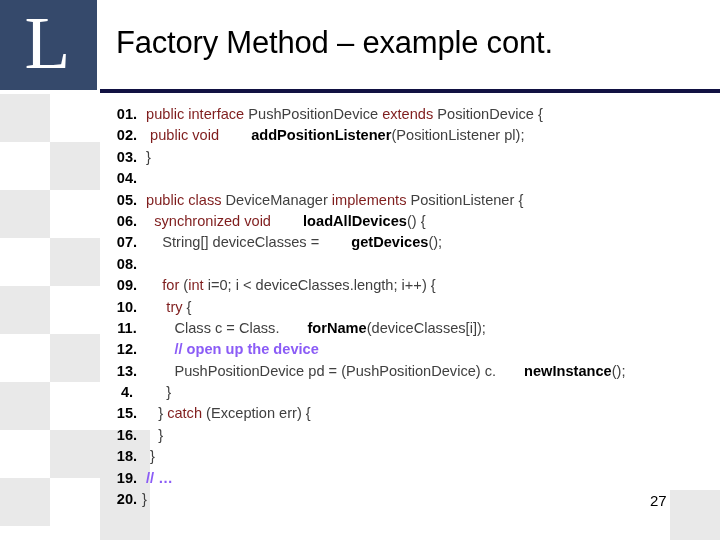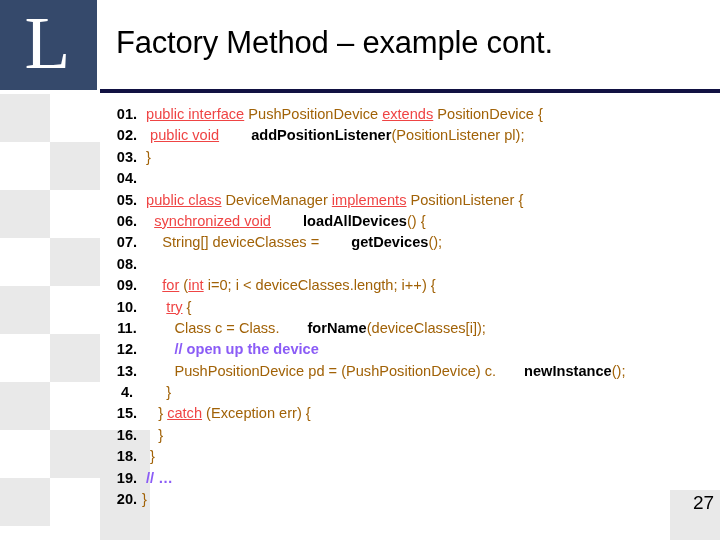--- a/index.html
+++ b/index.html
@@ -114,33 +114,32 @@
     font-weight: bold;
     color: #000000;
     display: inline-block;
     width: 30px;
     text-align: center;
   }
   .code-text {
     display: inline-block;
     white-space: pre;
   }
-  .kw   { color: #ef4444; text-decoration: underline; }
+  .kw   { color: #7f1d1d; }
   .mth  { color: #000000; font-weight: bold; margin-left: 28px; }
   .cmt  { color: #8b5cf6; font-weight: bold; }
-  .pln  { color: #a16207; }
+  .pln  { color: #404040; }
 
   .page-number {
     position: absolute;
     left: 650px;
     top: 492px;
-    font-size: 19px;
+    font-size: 15px;
     color: #000000;
     z-index: 3;
-    margin-left: 43px;
   }
 </style>
 </head>
 <body>
 
 <div class="slide">
 
   <div class="checker-layer">
       <div class="checker-cell" style="left: 0px; top: 0px; width: 50px; height: 48px;"></div>
       <div class="checker-cell" style="left: 50px; top: 48px; width: 50px; height: 48px;"></div>

